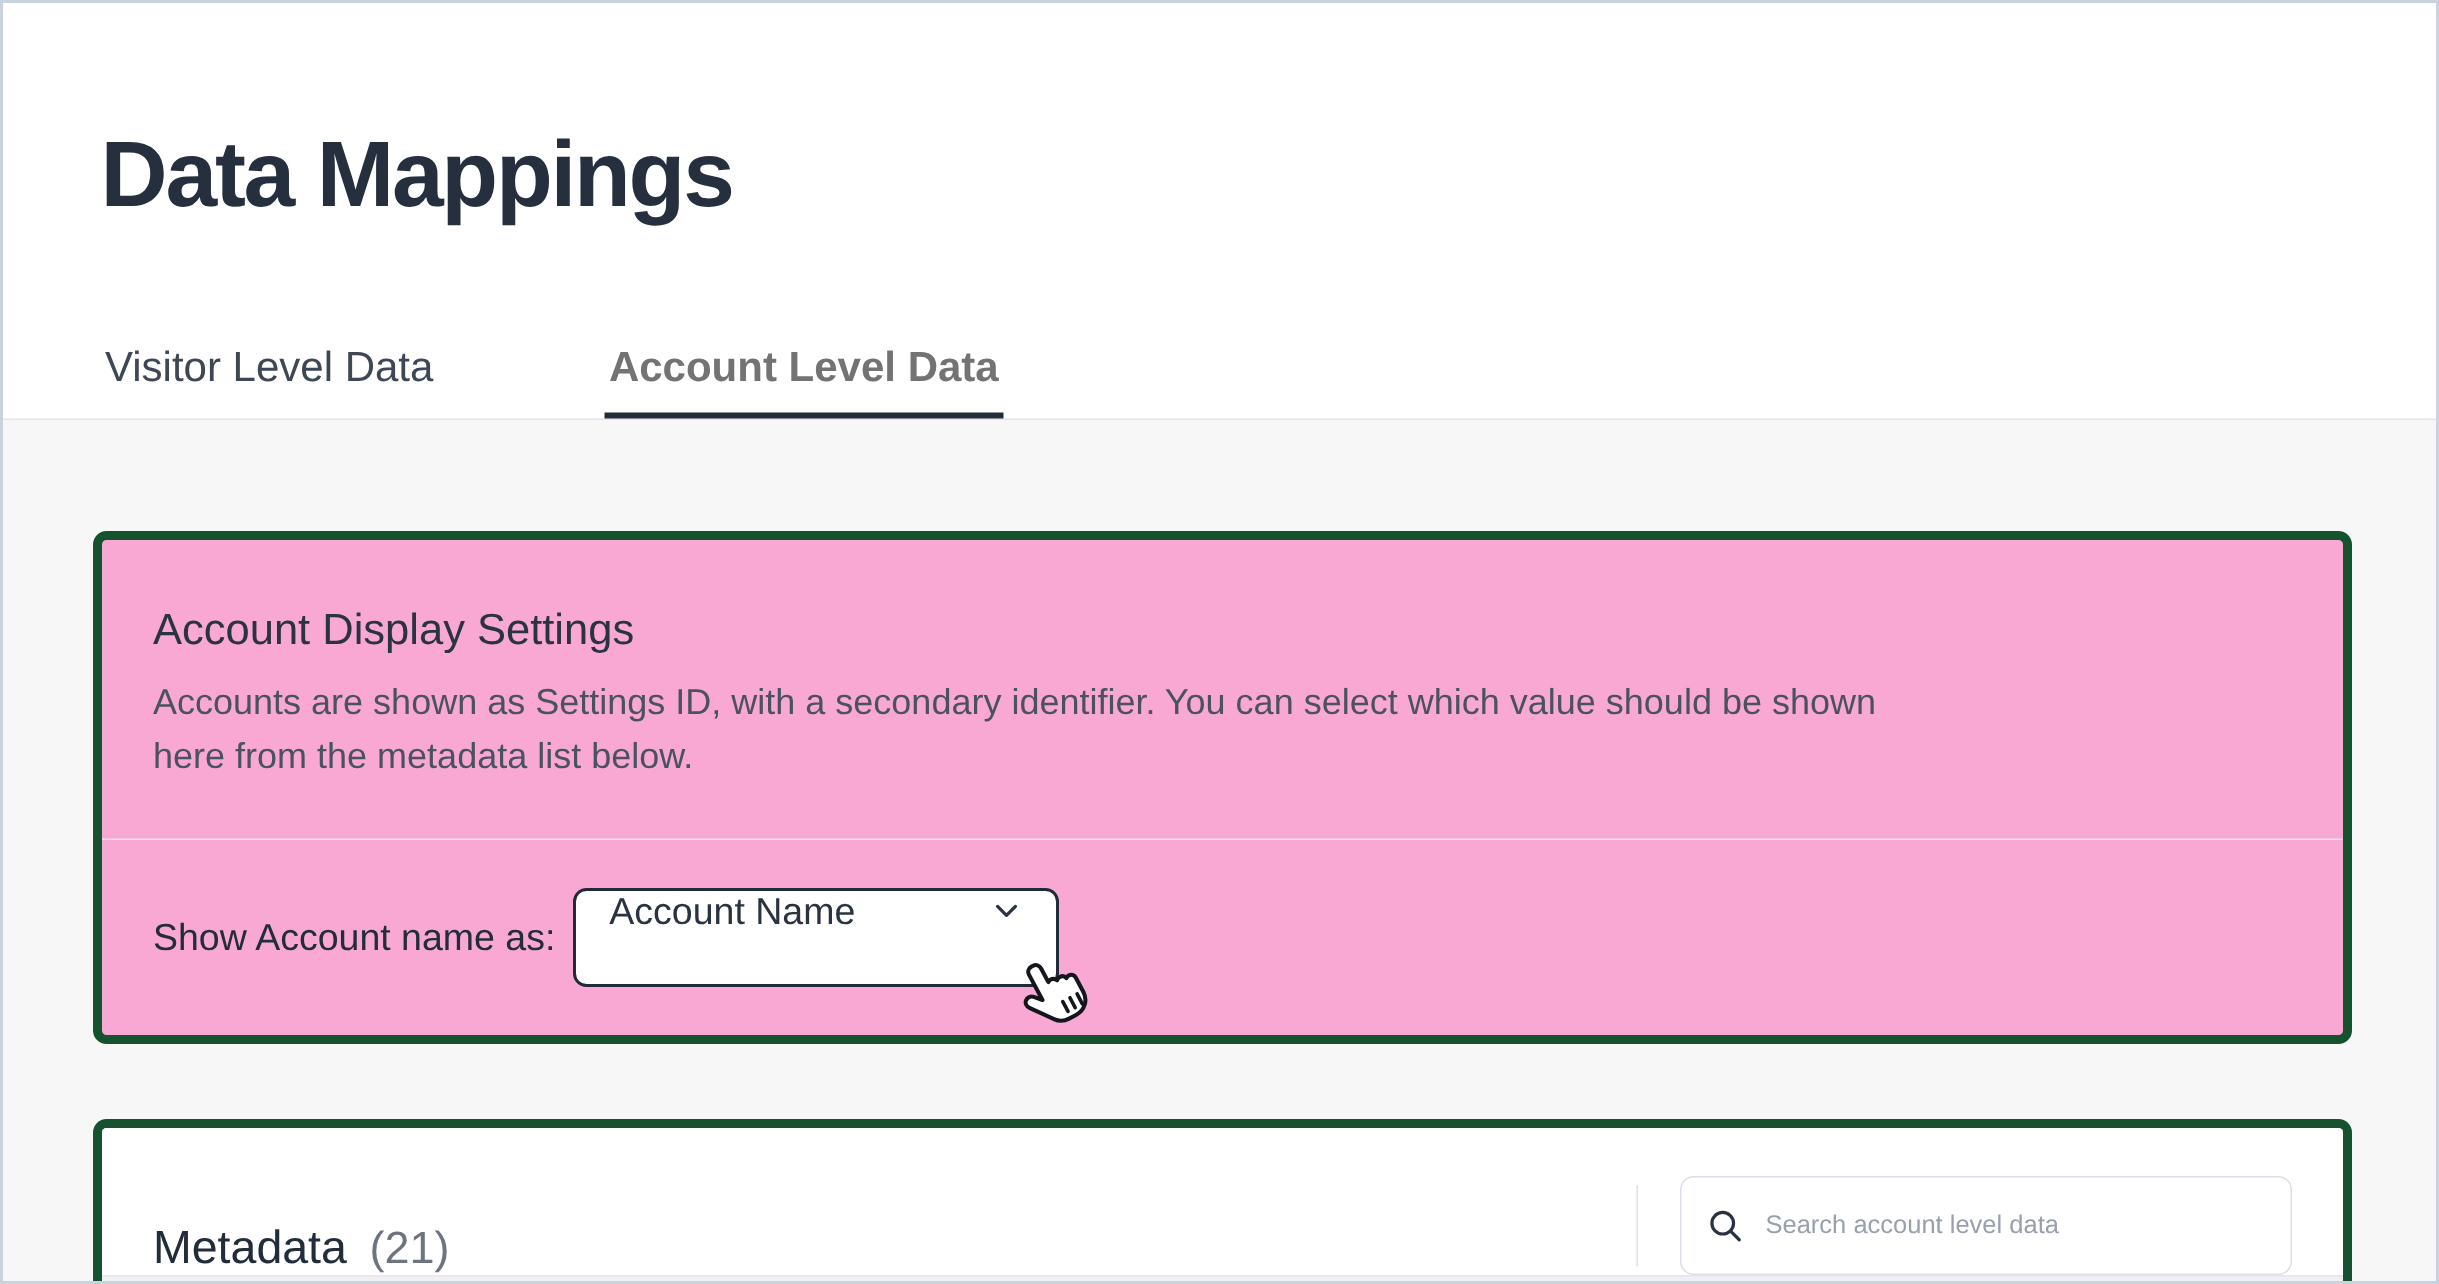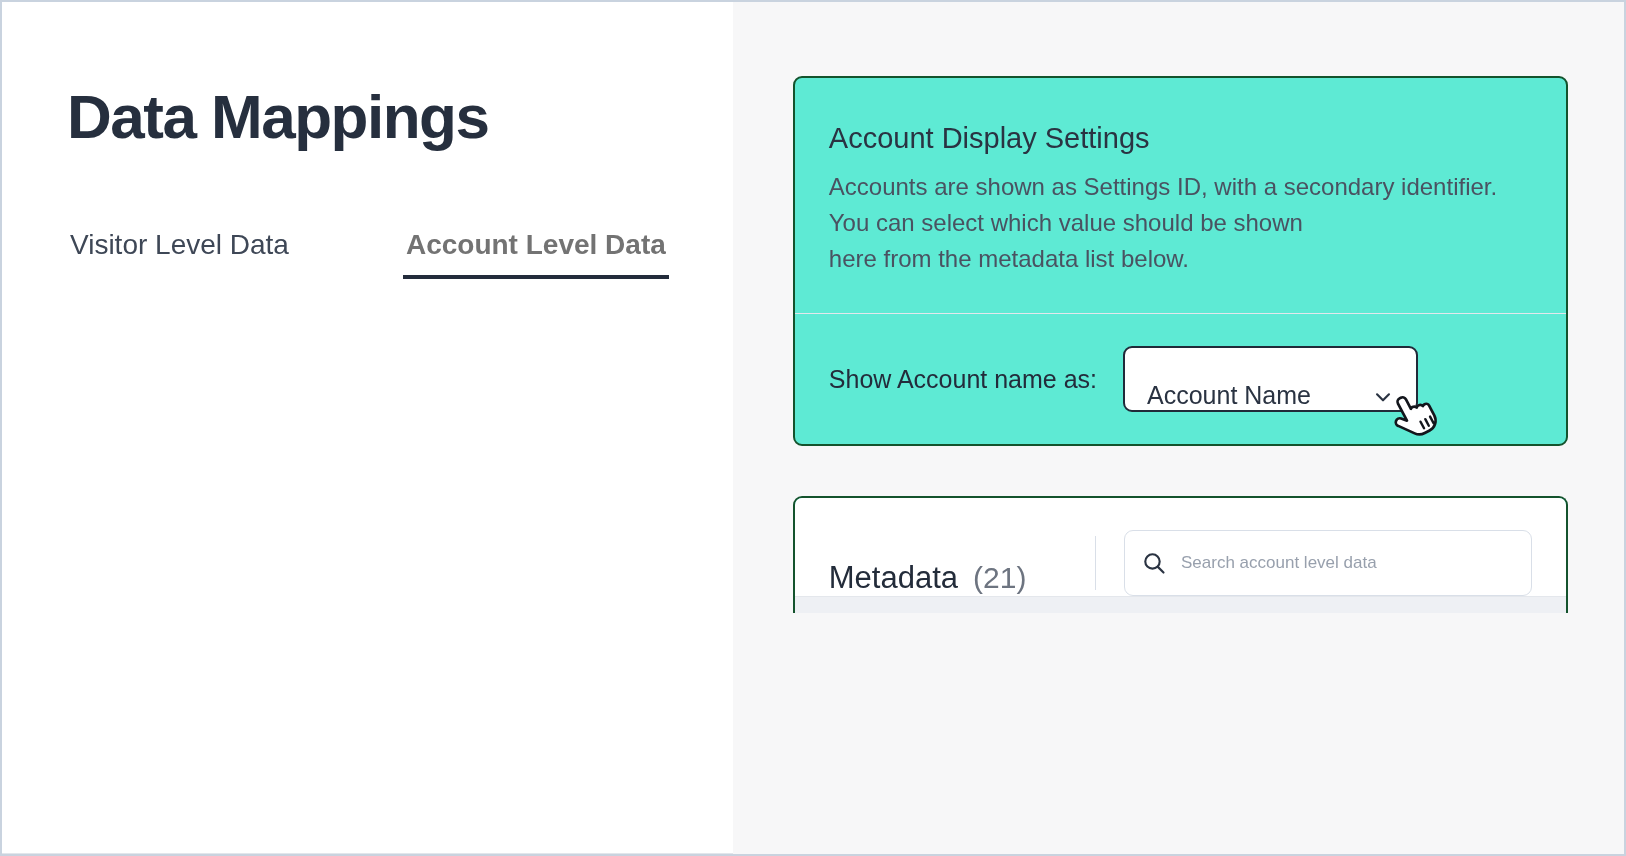--- a/index.html
+++ b/index.html
@@ -8,21 +8,21 @@
     font-family: "Liberation Sans", sans-serif;
     background: #ffffff;
   }
   .frame {
     width: 1626px;
     height: 856px;
     border: 2px solid #c9d3df;
     background: #ffffff;
     overflow: hidden;
     display: flex;
-    flex-direction: row;
+    flex-direction: column;
   }
   
   .header {
     background: #ffffff;
     padding: 82px 64px 0 65px;
     border-bottom: 1px solid #e2e6eb;
     flex: 0 0 auto;
   }
   .page-title {
     font-size: 62px;
@@ -51,22 +51,22 @@
     border-bottom: 4px solid #232c3b;
   }
   
   .body {
     flex: 1 1 auto;
     background: #f7f7f8;
     padding: 74px 56px 0 60px;
     overflow: hidden;
   }
   .card {
-    background: #5eead4;
-    border: 2px solid #14532d;
+    background: #f9a8d4;
+    border: 6px solid #14532d;
     border-radius: 9px;
   }
   .card-top {
     padding: 44px 34px 36px 34px;
   }
   .card-heading {
     font-size: 29px;
     font-weight: 400;
     color: #2a3342;
   }
@@ -84,28 +84,28 @@
     align-items: center;
   }
   .show-label {
     font-size: 25px;
     font-weight: 400;
     color: #232c3b;
     white-space: nowrap;
   }
   .dropdown {
     position: relative;
-    margin-left: 26px;
-    width: 295px;
+    margin-left: 12px;
+    width: 324px;
     height: 66px;
     background: #ffffff;
     border: 2.5px solid #202a39;
     border-radius: 9px;
     display: flex;
-    align-items: flex-end;
+    align-items: flex-start;
     justify-content: space-between;
     padding: 0 20px 0 22px;
     cursor: pointer;
   }
   .dropdown-value {
     font-size: 25px;
     color: #2a3342;
   }
   .chev { width: 26px; height: 26px; flex: 0 0 auto; }
   .cursor-icon {

